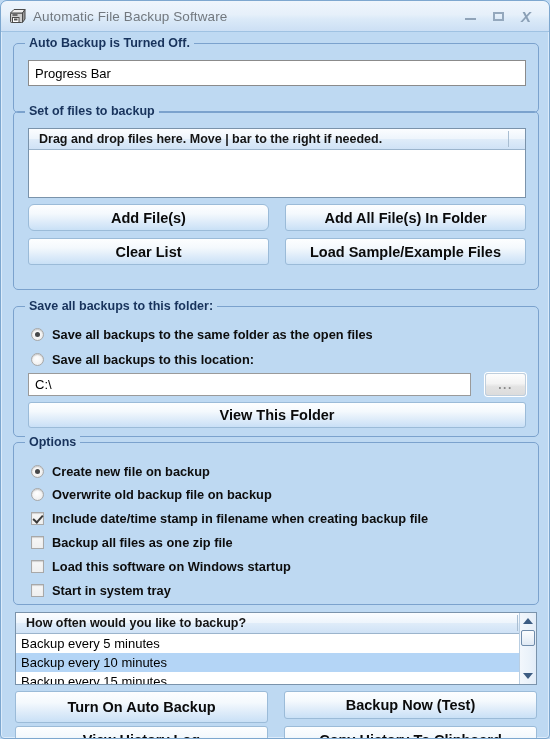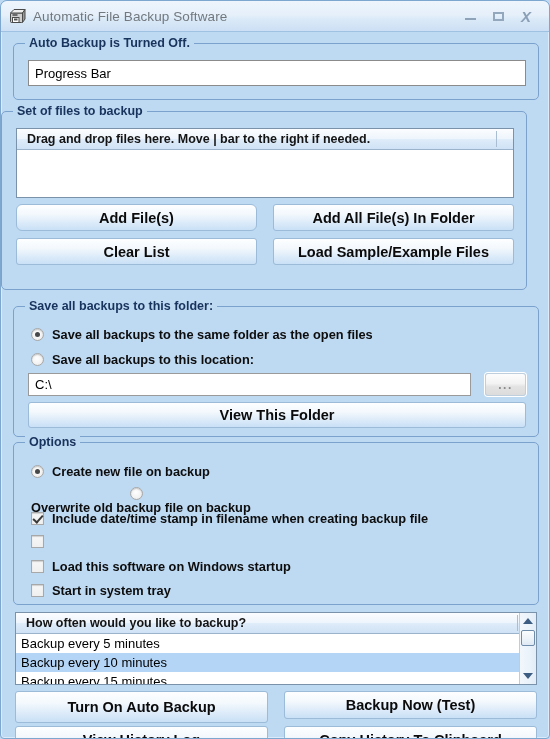--- a/index.html
+++ b/index.html
@@ -321,28 +321,28 @@
             <i class="sq"></i>
           </span>
         <span class="win-btn">
             <i class="ex">X</i>
           </span>
       </span>
     </div>
 
     <div class="client">
 
-      <div class="group" style="left:12px; top:11px; width:526px; height:57px;text-align:right;">
+      <div class="group" style="left:12px; top:11px; width:526px; height:70px;text-align:right;">
         <span class="legend">Auto Backup is Turned Off.</span>
         <div class="field" style="position:absolute; left:14px; top:16px; width:498px; height:26px;">
           <span>Progress Bar</span>
         </div>
       </div>
 
-      <div class="group" style="left:0; top:79px; width:526px; height:179px;">
+      <div class="group" style="left:12px; top:79px; width:526px; height:179px;">
         <span class="legend">Set of files to backup</span>
 
         <div class="listbox" style="position:absolute; left:14px; top:16px; width:498px; height:70px;">
           <div class="list-header">
             <span>Drag and drop files here. Move | bar to the right if needed.</span>
             <span class="col-divider" style="right:16px;"></span>
           </div>
           <div class="list-body"></div>
         </div>
 
@@ -386,32 +386,33 @@
       </div>
 
       <div class="group" style="left:12px; top:410px; width:526px; height:163px;">
         <span class="legend">Options</span>
 
         <div class="opt-row" style="left:17px; top:21px;">
           <span class="radio checked"></span>
           <span class="opt-label">Create new file on backup</span>
         </div>
 
-        <div class="opt-row" style="left:17px; top:44px;flex-direction:column;">
+        <div class="opt-row" style="left:17px; top:44px;">
           <span class="radio"></span>
           <span class="opt-label">Overwrite old backup file on backup</span>
         </div>
 
         <div class="opt-row" style="left:17px; top:68px;">
           <span class="checkbox checked"></span>
           <span class="opt-label">Include date/time stamp in filename when creating backup file</span>
         </div>
 
         <div class="opt-row" style="left:17px; top:92px;">
           <span class="checkbox"></span>
+          <span class="opt-label">Backup all files as one zip file</span>
         </div>
 
         <div class="opt-row" style="left:17px; top:116px;">
           <span class="checkbox"></span>
           <span class="opt-label">Load this software on Windows startup</span>
         </div>
 
         <div class="opt-row" style="left:17px; top:140px;">
           <span class="checkbox"></span>
           <span class="opt-label">Start in system tray</span>

